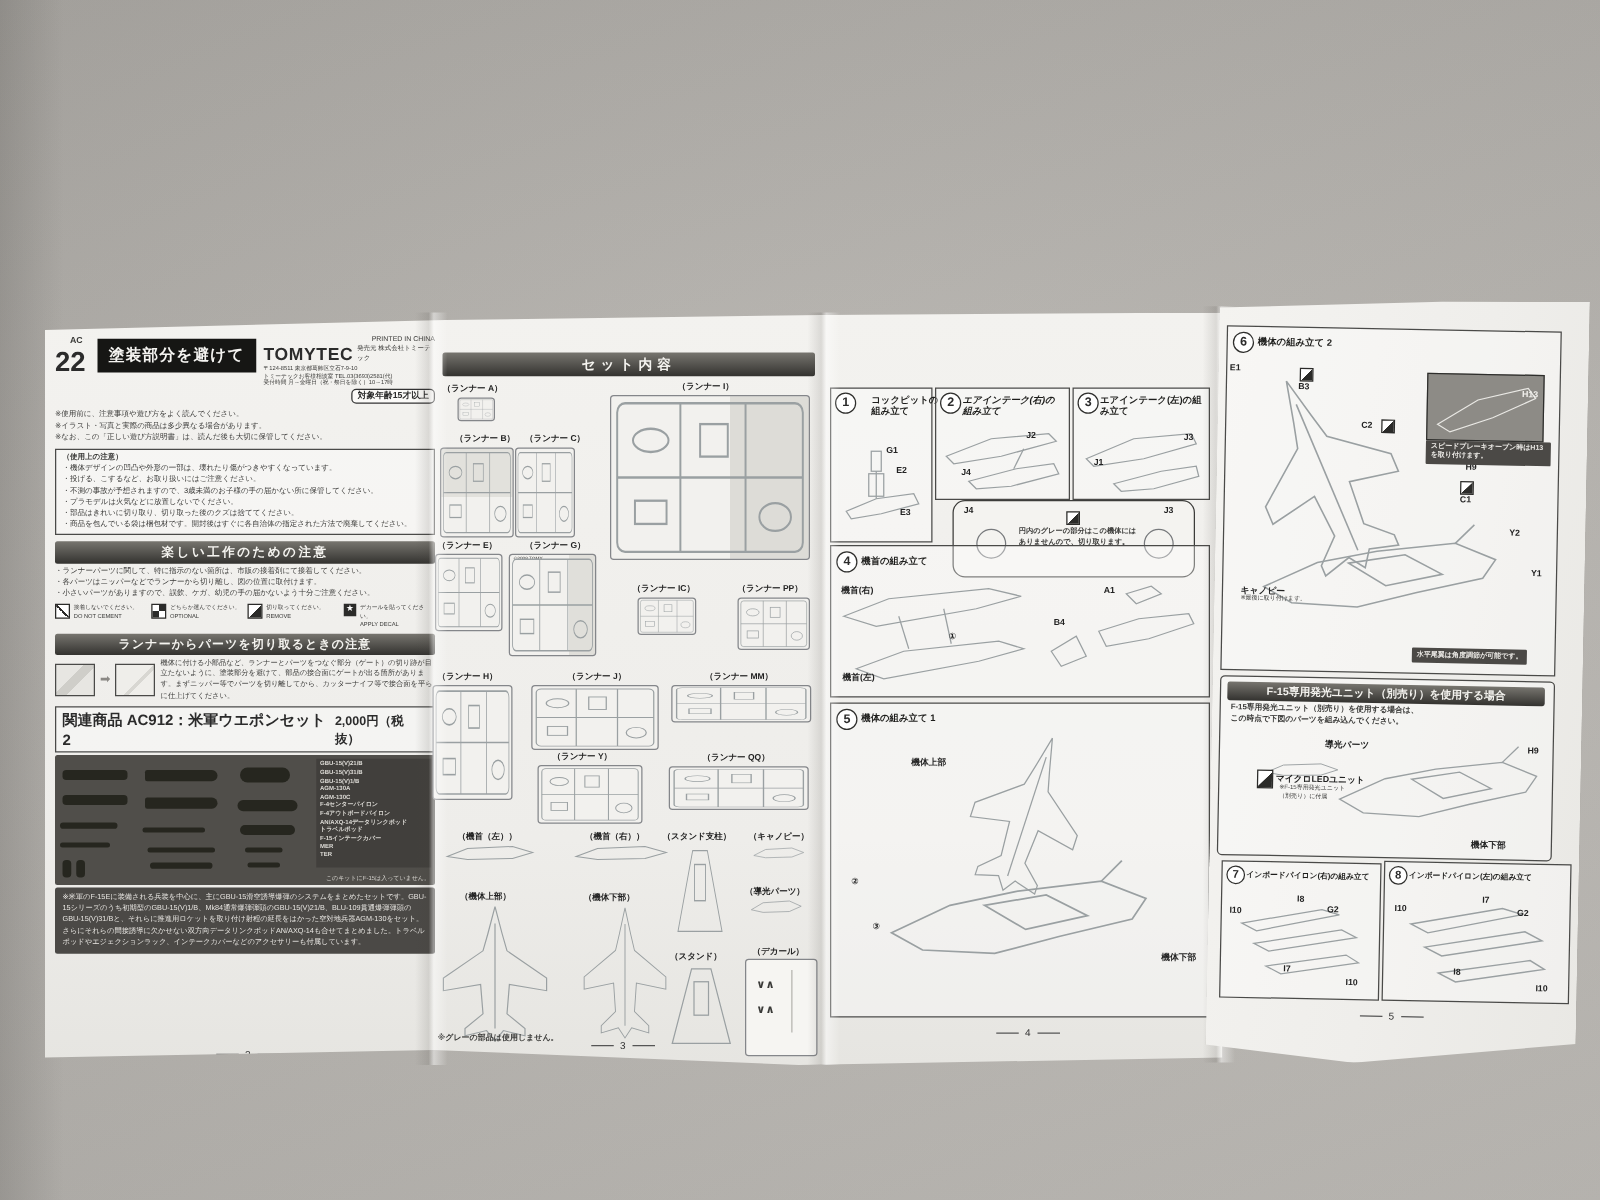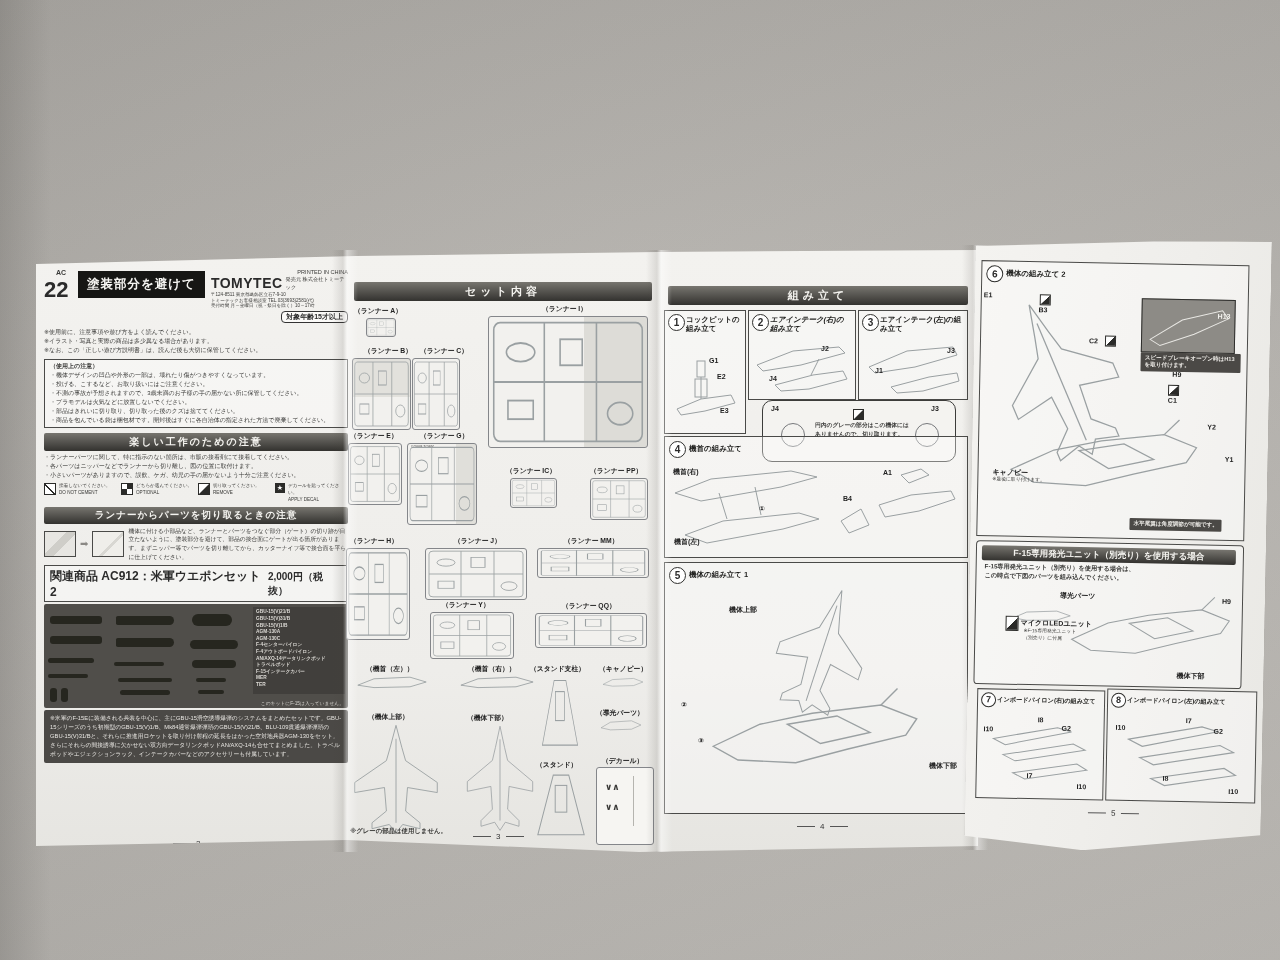--- a/index.html
+++ b/index.html
@@ -342,25 +342,24 @@
         <div style="position:absolute;left:8px;top:14px;color:#3a3a38;font-size:9px;font-weight:bold;">∨∧</div>
         <div style="position:absolute;left:8px;top:34px;color:#3a3a38;font-size:9px;font-weight:bold;">∨∧</div>
         <div style="position:absolute;right:5px;top:8px;width:14px;height:50px;border-left:1px solid #b5b4af;"></div>
       </div>
 
       <span class="tiny" style="position:absolute;left:4px;top:570px;font-size:6.4px;font-weight:bold;">※グレーの部品は使用しません。</span>
       <div class="pageno" style="left:122px;top:576px;">3</div>
     </div>
 
     <div class="page" style="left:624px;top:0;width:318px;height:602px;">
-      <div class="bar" style="position:absolute;left:8px;top:36px;width:300px;font-size:11px;padding:2px 0;letter-spacing:4px;">組み立て</div>
 
       <div class="box" style="position:absolute;left:4px;top:60px;width:80px;height:122px;">
         <span class="circ" style="position:absolute;left:3px;top:3px;">1</span>
-        <span class="steptitle" style="position:absolute;left:21px;top:4px;width:56px;white-space:normal;line-height:1.2;">コックピットの組み立て</span>
+        <span class="steptitle" style="position:absolute;left:32px;top:4px;width:56px;white-space:normal;line-height:1.2;">コックピットの組み立て</span>
         <svg class="use" style="left:6px;top:46px;" width="68" height="66" viewBox="0 0 68 66">
           <rect x="26" y="4" width="8" height="16" class="sk"></rect>
             <rect x="24" y="22" width="12" height="18" class="sk"></rect>
           <path d="M6 52 L30 42 L60 38 L64 46 L34 54 L10 58 Z" class="sk"></path>
           <line x1="30" y1="20" x2="30" y2="42" class="sk"></line>
         </svg>
         <span class="lbl" style="left:44px;top:46px;">G1</span>
         <span class="lbl" style="left:52px;top:62px;">E2</span>
         <span class="lbl" style="left:55px;top:96px;">E3</span>
       </div>

